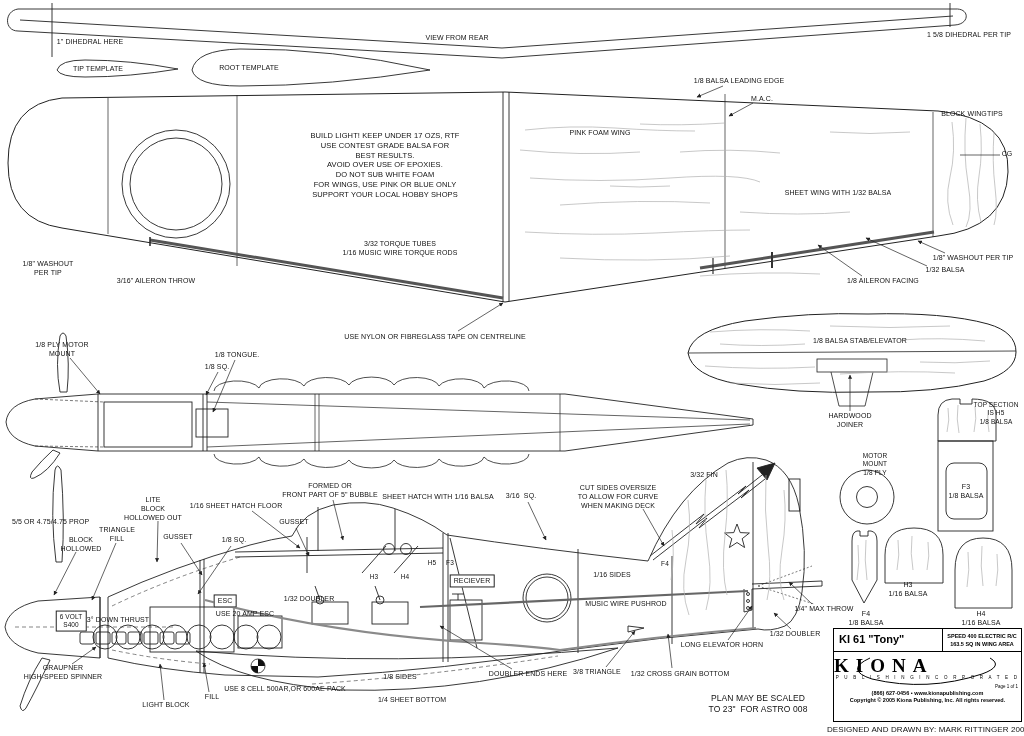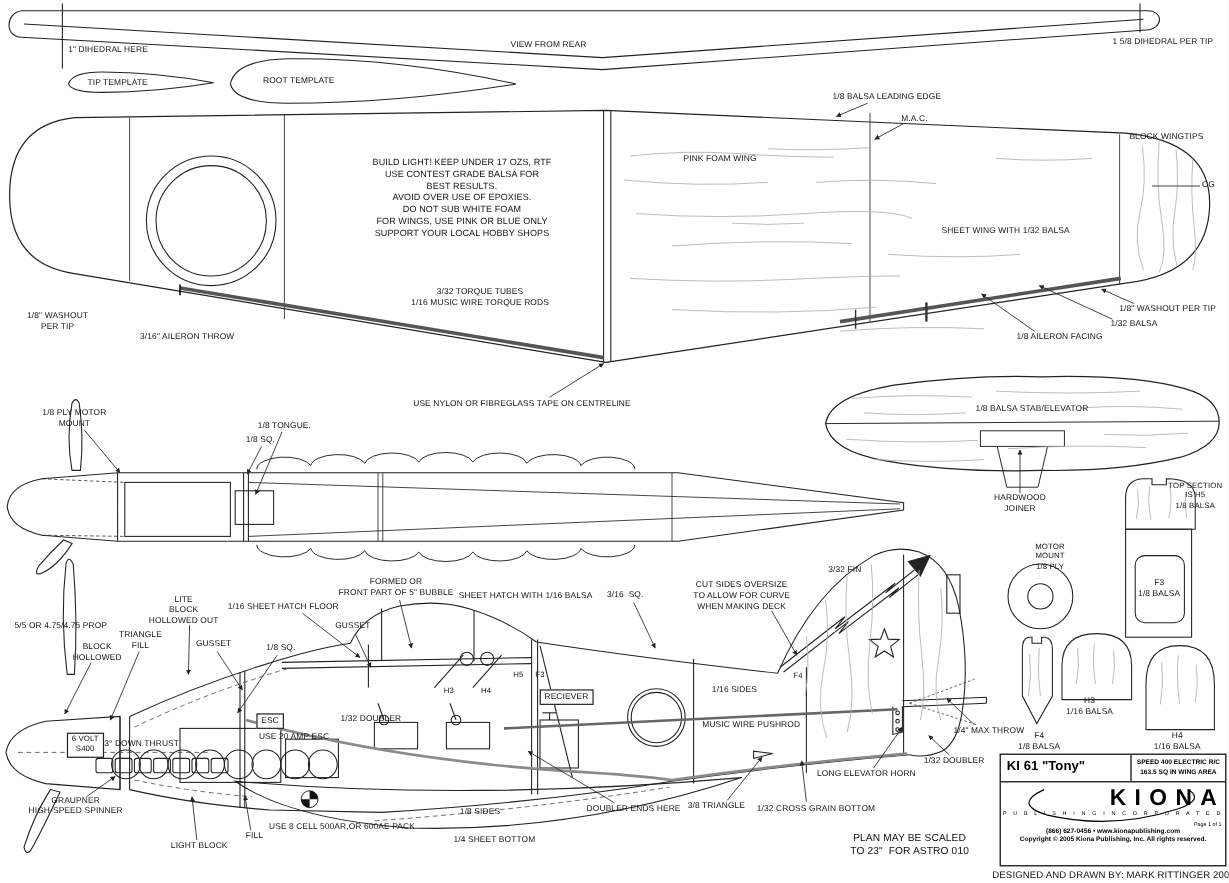--- a/index.html
+++ b/index.html
@@ -12,21 +12,21 @@
   .ann.al-l{transform:translate(0,-50%);text-align:left;}
   .ann.boxed{border:1px solid #222;background:#fff;padding:1px 3px;}
   
   #titleblock{position:absolute;left:833px;top:628px;width:189px;height:94px;border:1.5px solid #000;
        background:#fff;z-index:3;box-sizing:border-box;}
   #tb-row1{display:flex;height:22px;border-bottom:1px solid #000;}
   #tb-title{flex:1;font-weight:bold;font-size:11px;padding:4px 0 0 5px;white-space:nowrap;}
   #tb-spec{width:78px;border-left:1px solid #000;font-size:5.5px;font-weight:bold;text-align:center;
        padding-top:4px;line-height:1.4;}
   #tb-logo{position:relative;height:37px;}
-  #tb-kiona{font-size:19px;font-weight:bold;letter-spacing:7px;text-align:right;padding-top:3px;}
+  #tb-kiona{font-size:19px;font-weight:bold;letter-spacing:7px;text-align:left;padding-top:3px;font-family:Liberation Serif, serif;}
   #tb-sub{font-size:4.5px;letter-spacing:2.2px;text-align:center;margin-top:-2px;}
   #tb-page{position:absolute;right:3px;bottom:0px;font-size:4.5px;}
   #tb-swoosh{position:absolute;left:8px;top:2px;}
   #tb-plan{border-top:1px solid #000;font-size:13px;font-weight:bold;text-align:center;height:16px;line-height:16px;}
   #tb-contact{font-size:5.5px;font-weight:bold;text-align:center;line-height:1.5;}
   #tb-copy{font-size:5.5px;font-weight:bold;text-align:center;line-height:1.2;}
 </style>
 </head>
 <body>
 
@@ -406,21 +406,21 @@
       <div class="ann" style="left: 309px; top: 599px;">1/32 DOUBLER</div>
       <div class="ann" style="left: 528px; top: 674px;">DOUBLER ENDS HERE</div>
       <div class="ann" style="left: 400px; top: 677px;">1/8 SIDES</div>
       <div class="ann" style="left: 412px; top: 700px;">1/4 SHEET BOTTOM</div>
       <div class="ann" style="left: 597px; top: 672px;">3/8 TRIANGLE</div>
       <div class="ann" style="left: 680px; top: 674px;">1/32 CROSS GRAIN BOTTOM</div>
       <div class="ann" style="left: 722px; top: 645px;">LONG ELEVATOR HORN</div>
       <div class="ann" style="left: 795px; top: 634px;">1/32 DOUBLER</div>
       <div class="ann" style="left: 824px; top: 609px;">1/4" MAX THROW</div>
       <div class="ann" style="left: 758px; top: 704px; font-size: 8.5px;">PLAN MAY BE SCALED
-TO 23"  FOR ASTRO 010</div>
+TO 23"  FOR ASTRO 008</div>
     </div>
 
 <div id="titleblock">
   <div id="tb-row1">
     <div id="tb-title">KI 61 "Tony"</div>
     <div id="tb-spec">
       <div>SPEED 400 ELECTRIC R/C</div>
       <div>163.5 SQ IN WING AREA</div>
     </div>
   </div>

